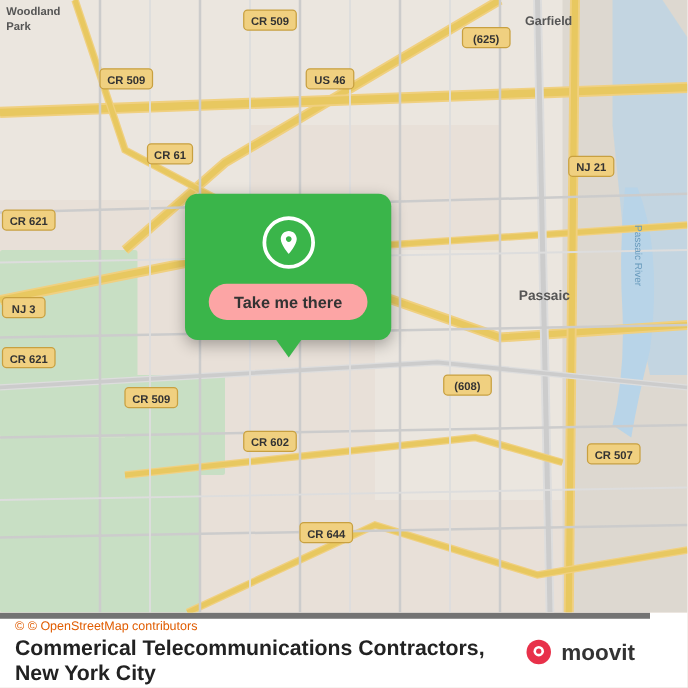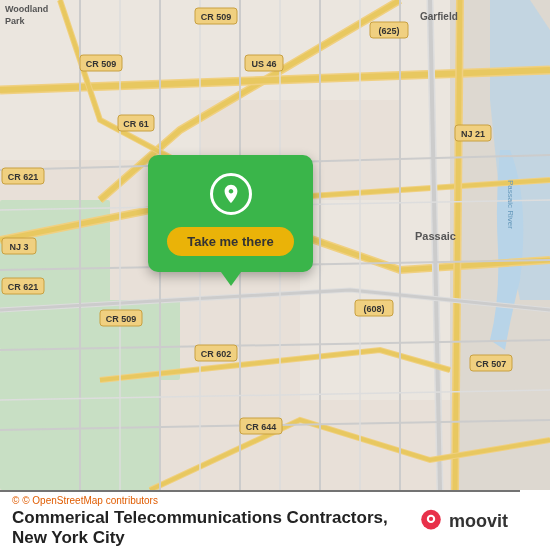--- a/index.html
+++ b/index.html
@@ -28,21 +28,21 @@
     }
 
     
     #info-bar {
       width: 520px;
       height: 60px;
       background: white;
       display: flex;
       align-items: center;
       padding: 8px 12px;
-      border-top: 2px solid #737373;
+      border-top: 5px solid #737373;
       gap: 10px;
     }
 
     .info-text {
       flex: 1;
     }
 
     .info-attribution {
       font-size: 10px;
       color: #666;
@@ -100,21 +100,21 @@
       margin-bottom: 12px;
     }
 
     .popup-pin svg {
       width: 22px;
       height: 22px;
       fill: white;
     }
 
     .popup-btn {
-      background: #eab308;
+      background: #fca5a5;
       color: #333;
       border: none;
       border-radius: 20px;
       padding: 7px 20px;
       font-size: 13px;
       font-weight: 600;
       cursor: pointer;
       white-space: nowrap;
     }
 

